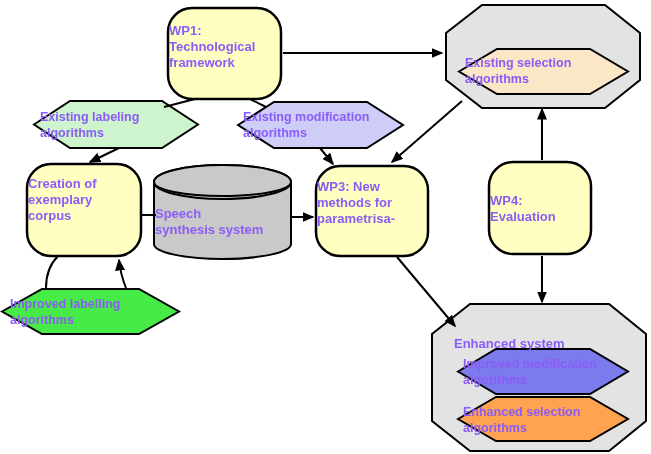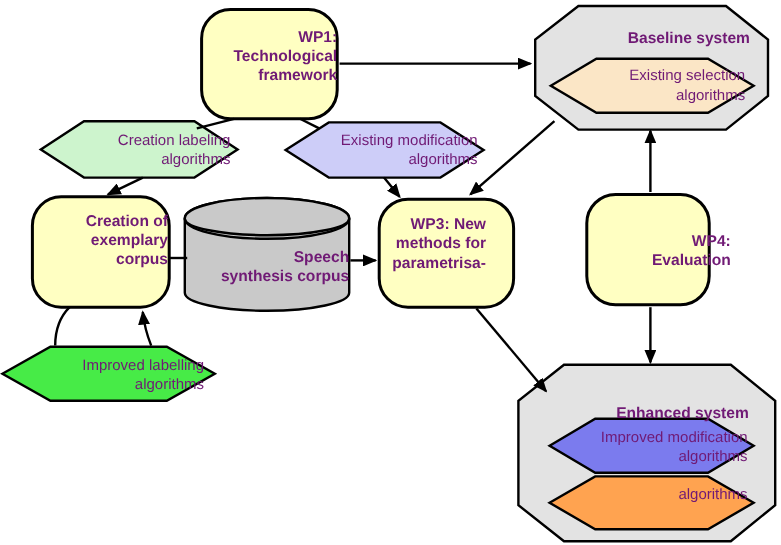--- a/index.html
+++ b/index.html
@@ -1,21 +1,21 @@
 <!DOCTYPE html>
 <html><head>
 <meta charset="utf-8">
 <style>
   html,body{margin:0;padding:0;background:#fff;}
   #stage{position:relative;width:651px;height:454px;background:#fff;overflow:hidden;
          font-family:"Liberation Sans",sans-serif;}
   #shapes{position:absolute;left:0;top:0;width:651px;height:454px;}
-  .lbl{position:absolute;text-align:right;color:#701a75;line-height:16px;z-index:2;}
+  .lbl{position:absolute;text-align:left;color:#8b5cf6;line-height:16px;z-index:2;}
   .bold{font-weight:bold;font-size:13px;}
-  .reg{font-weight:normal;font-size:12.5px;}
+  .reg{font-weight:bold;font-size:12.5px;}
 </style>
 </head>
 <body>
 
 <div id="stage">
 
   <svg id="shapes" viewBox="0 0 651 454" xmlns="http://www.w3.org/2000/svg">
     <defs>
       <marker id="ah" viewBox="0 0 12 10" refX="10.5" refY="5" markerWidth="12" markerHeight="10" orient="auto" markerUnits="userSpaceOnUse">
         <path d="M0 0 L12 5 L0 10 Z" fill="#000"></path>
@@ -57,46 +57,45 @@
     <path d="M58 256 C50 264 46 274 46 288" fill="none" stroke="#000" stroke-width="2"></path>
     <path d="M126 288 C122 278 120 270 119 260" fill="none" stroke="#000" stroke-width="2" marker-end="url(#ah)"></path>
   </svg>
 
   <div class="lbl bold" style="left:169px;top:23px;width:112px;">
     <div>WP1:</div>
     <div>Technological</div>
     <div>framework</div>
   </div>
 
-  <div class="lbl bold" style="left:461px;top:24px;width:164px;">Baseline system</div>
 
   <div class="lbl reg" style="left:465px;top:55px;width:156px;">
     <div>Existing selection</div>
     <div>algorithms</div>
   </div>
 
   <div class="lbl reg" style="left:40px;top:109px;width:152px;">
-    <div>Creation labeling</div>
+    <div>Existing labeling</div>
     <div>algorithms</div>
   </div>
 
   <div class="lbl reg" style="left:243px;top:109px;width:155px;">
     <div>Existing modification</div>
     <div>algorithms</div>
   </div>
 
   <div class="lbl bold" style="left:28px;top:176px;width:112px;">
     <div>Creation of</div>
     <div>exemplary</div>
     <div>corpus</div>
   </div>
 
   <div class="lbl bold" style="left:155px;top:206px;width:136px;">
     <div>Speech</div>
-    <div>synthesis corpus</div>
+    <div>synthesis system</div>
   </div>
 
   <div class="lbl bold" style="left:317px;top:179px;width:88px;">
     <div>WP3: New</div>
     <div>methods for</div>
     <div>parametrisa-</div>
   </div>
 
   <div class="lbl bold" style="left:490px;top:193px;width:119px;">
     <div>WP4:</div>
@@ -109,16 +108,17 @@
   </div>
 
   <div class="lbl bold" style="left:454px;top:336px;width:170px;">Enhanced system</div>
 
   <div class="lbl reg" style="left:463px;top:356px;width:160px;">
     <div>Improved modification</div>
     <div>algorithms</div>
   </div>
 
   <div class="lbl reg" style="left:463px;top:404px;width:160px;">
+    <div>Enhanced selection</div>
     <div>algorithms</div>
   </div>
 
 </div>
 
 </body></html>

